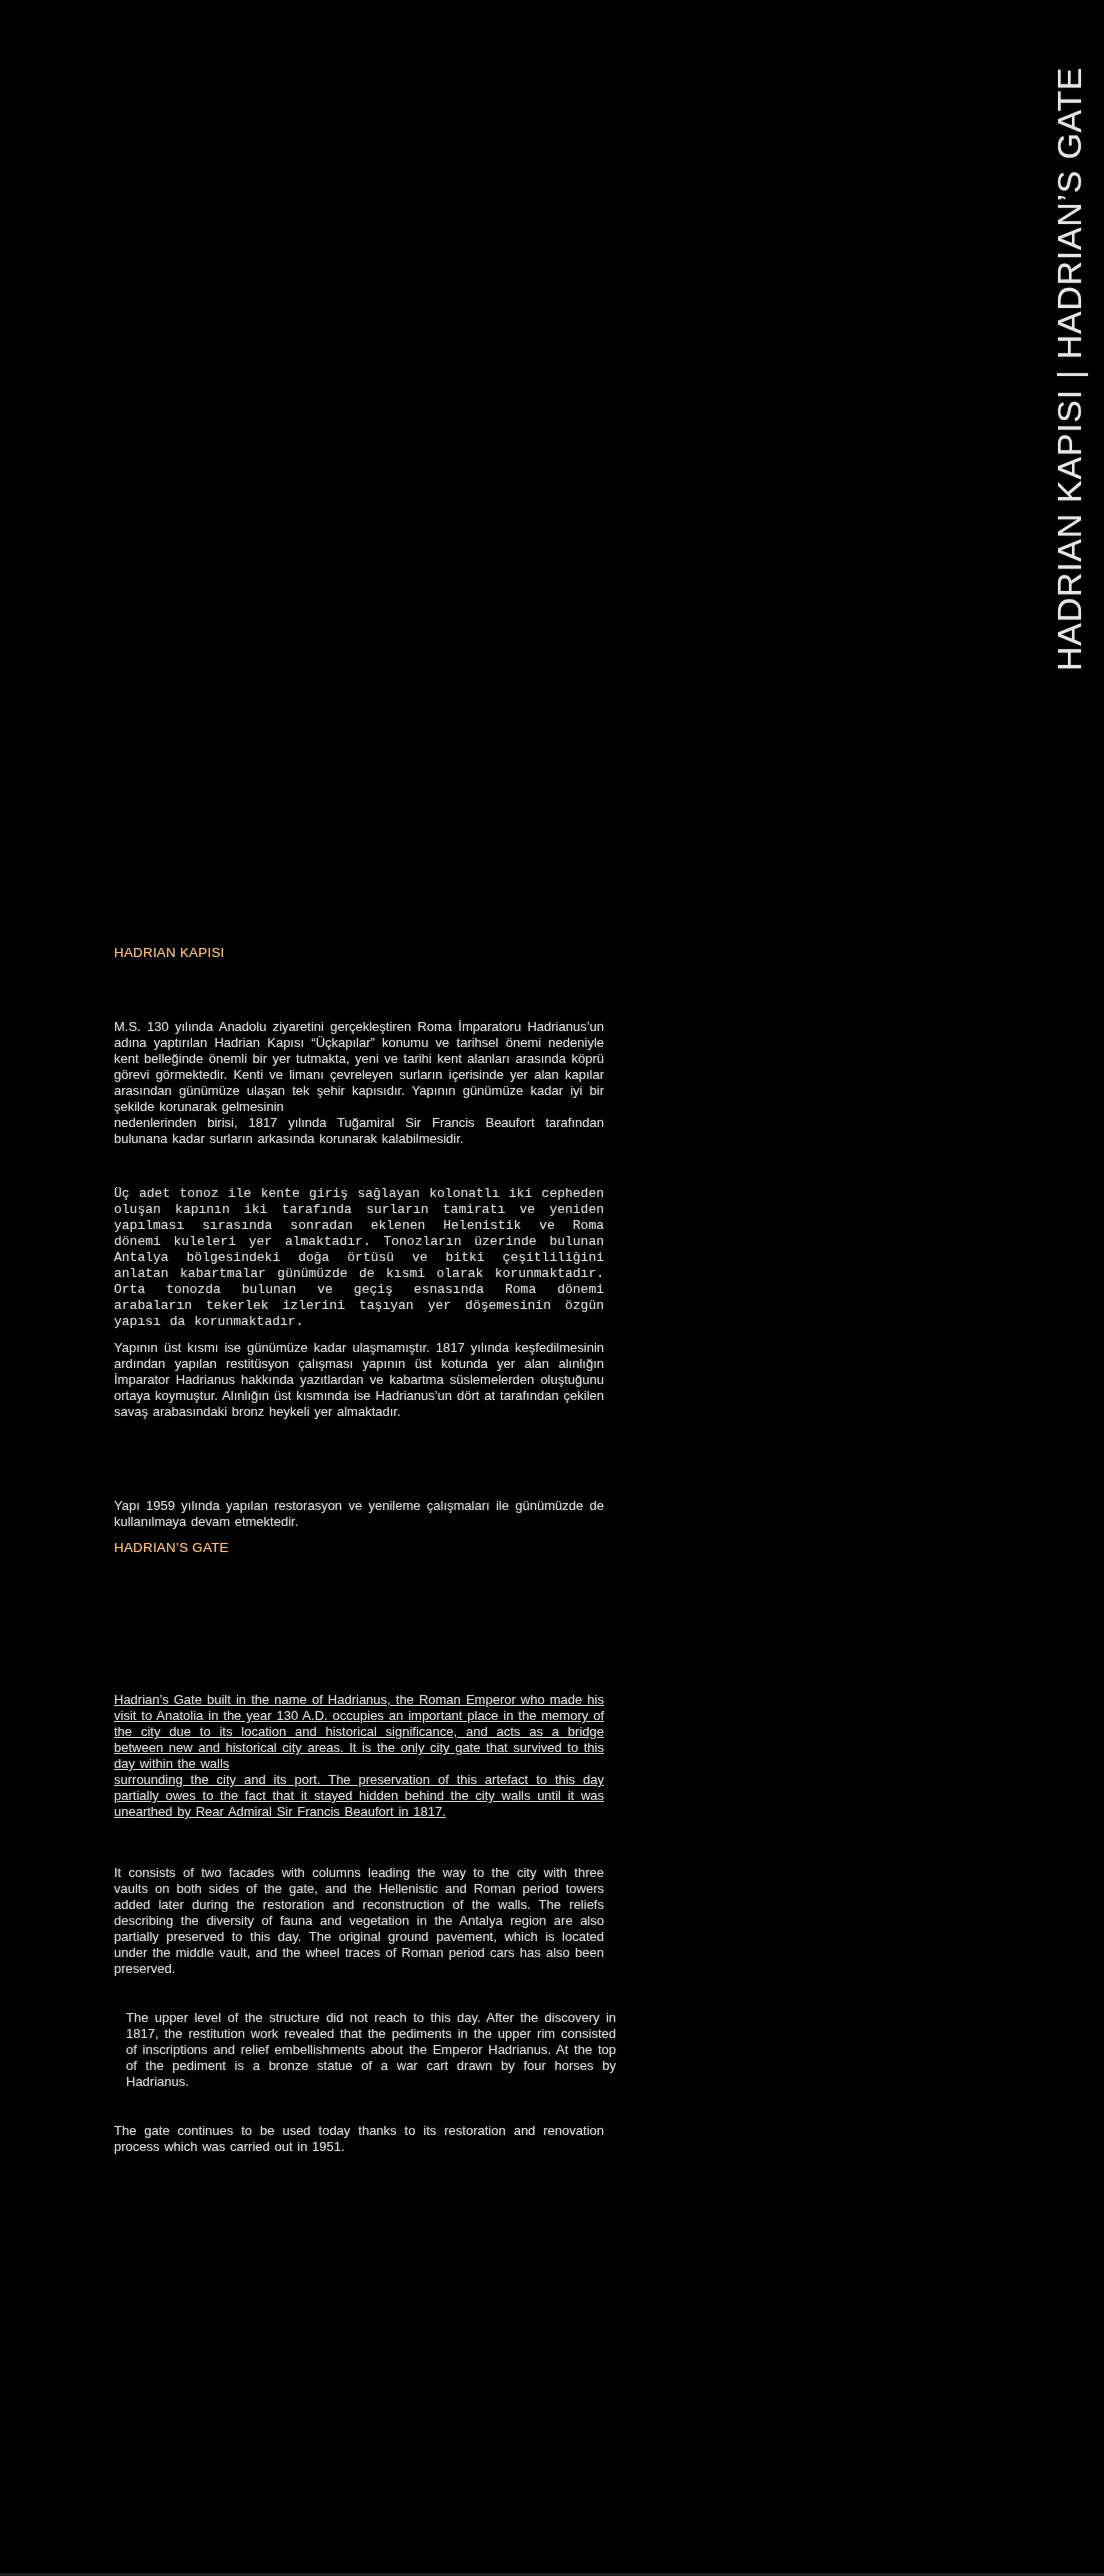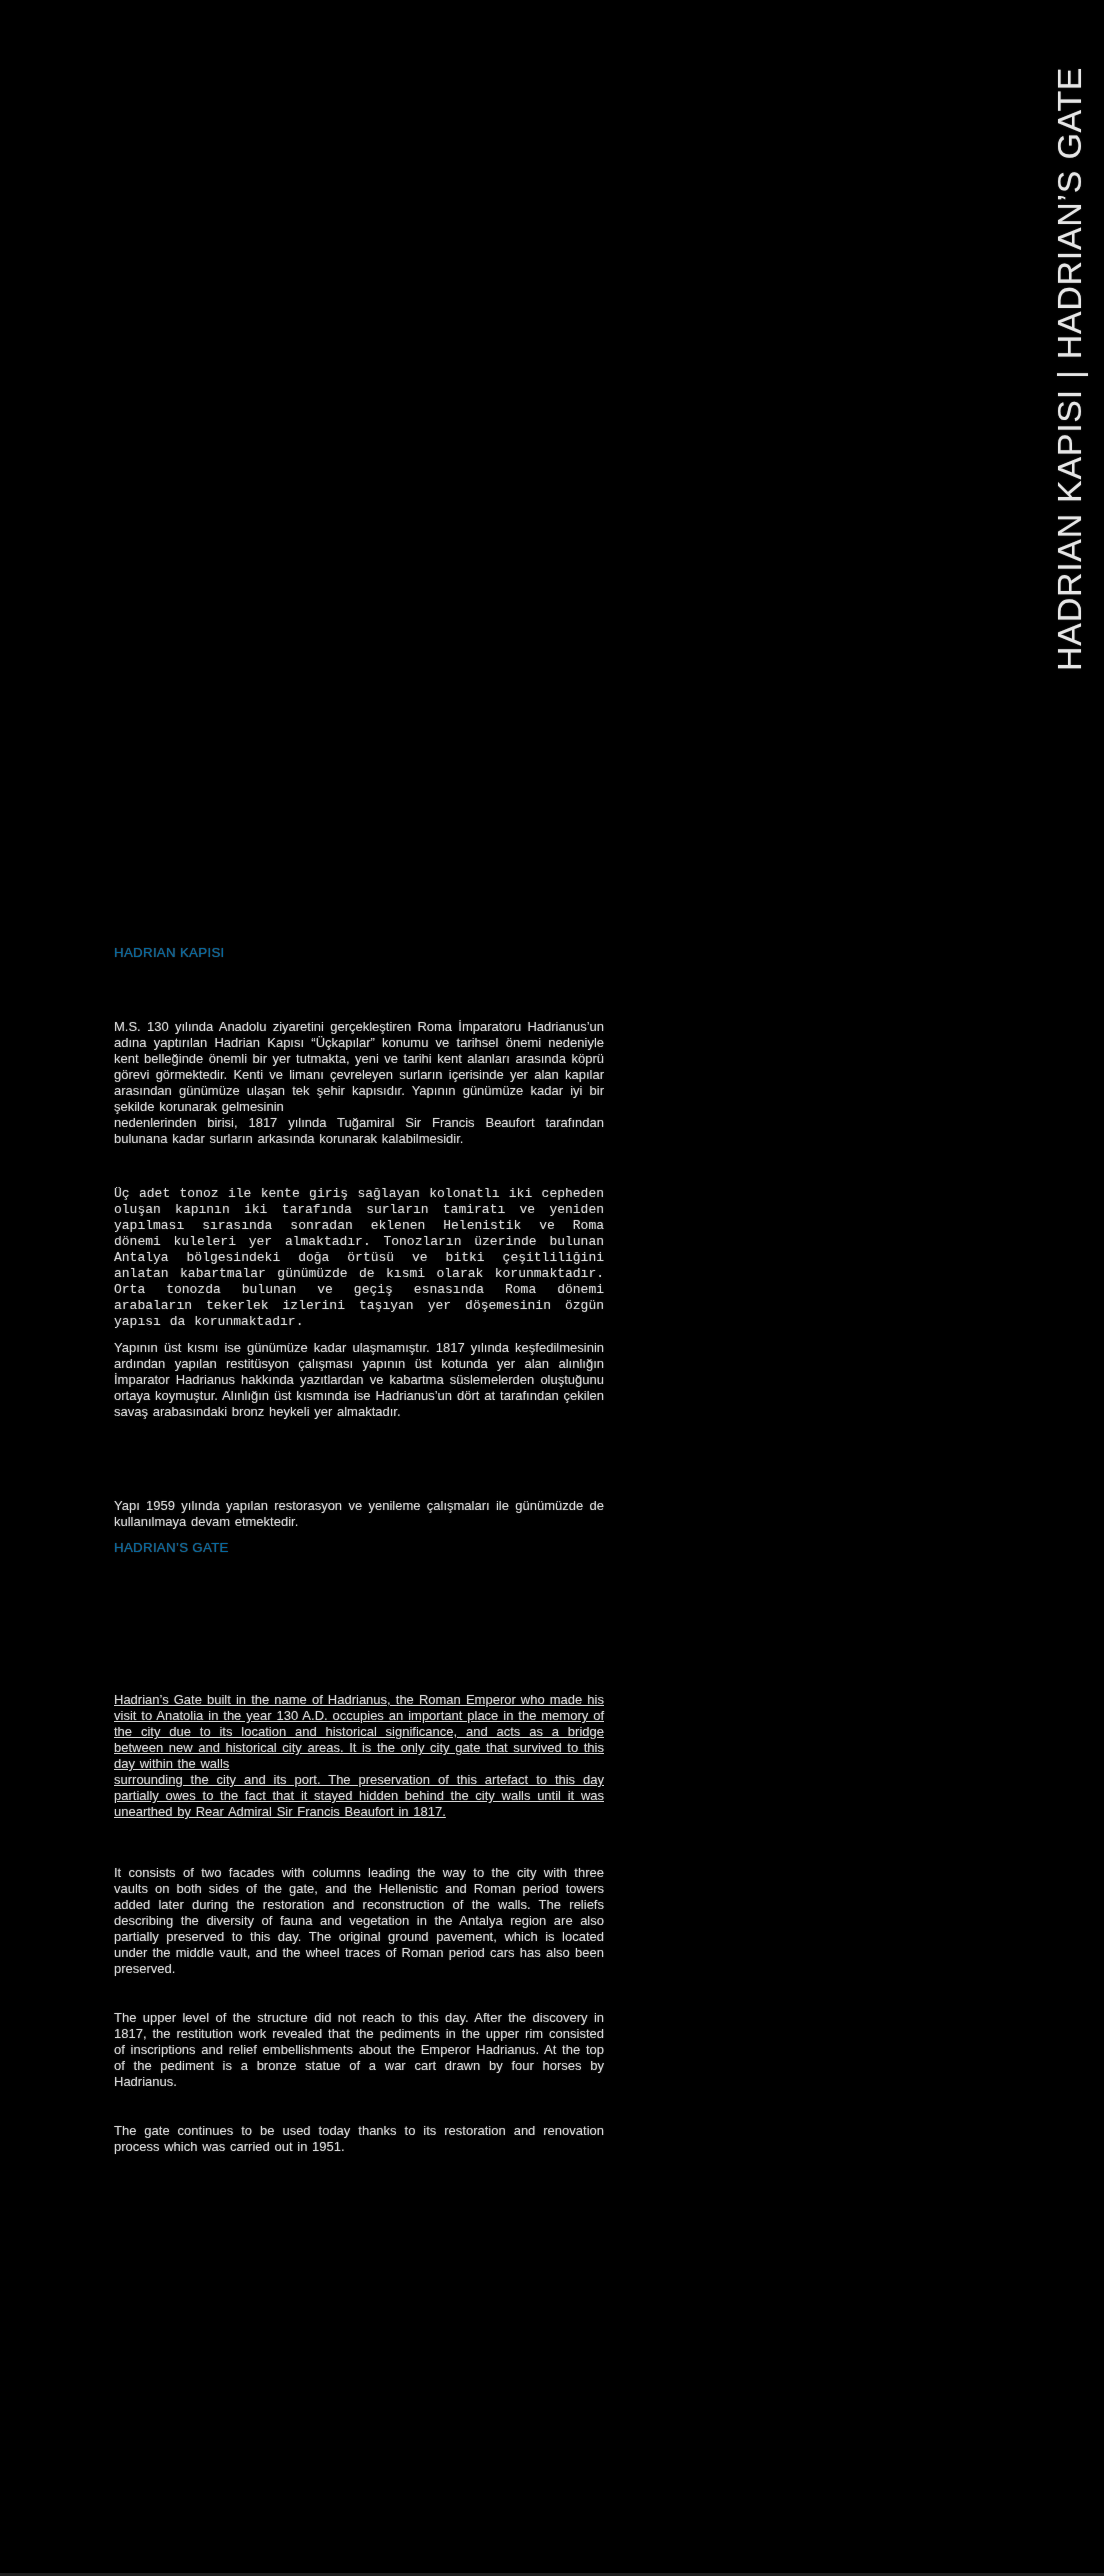--- a/index.html
+++ b/index.html
@@ -27,21 +27,21 @@
     letter-spacing: 0.7px;
     color: #e6e6e6;
     text-shadow: 0 0 1.5px rgba(255,255,255,0.35);
   }
   .section-heading {
     position: absolute;
     left: 114px;
     width: 490px;
     font-size: 13.3px;
     letter-spacing: 0.3px;
-    color: #0369a1;
+    color: #fdba74;
     text-shadow: 0 0 1.1px rgba(255,255,255,0.4);
   }
   .body-para {
     position: absolute;
     left: 114px;
     width: 490px;
     font-size: 13px;
     line-height: 16px;
     color: #d6d6d6;
     text-align: justify;
@@ -58,21 +58,21 @@
     background: #1f1f1f;
   }
   #tr-heading { top: 945px; }
   #tr-p1 { top: 1019px; }
   #tr-p2 { top: 1186px; font-family: Liberation Mono, monospace; }
   #tr-p3 { top: 1340px; }
   #tr-p4 { top: 1450px; margin-top: 48px; }
   #en-heading { top: 1540px; }
   #en-p1 { top: 1692px; text-decoration: underline; }
   #en-p2 { top: 1865px; }
-  #en-p3 { top: 2010px; }
+  #en-p3 { top: 2010px; margin-left: 12px; }
   #en-p4 { top: 2123px; }
 </style>
 </head>
 <body>
 
 <div class="page">
 
   <div class="vertical-title">HADRIAN KAPISI | HADRIAN’S GATE</div>
 
   <div class="section">

